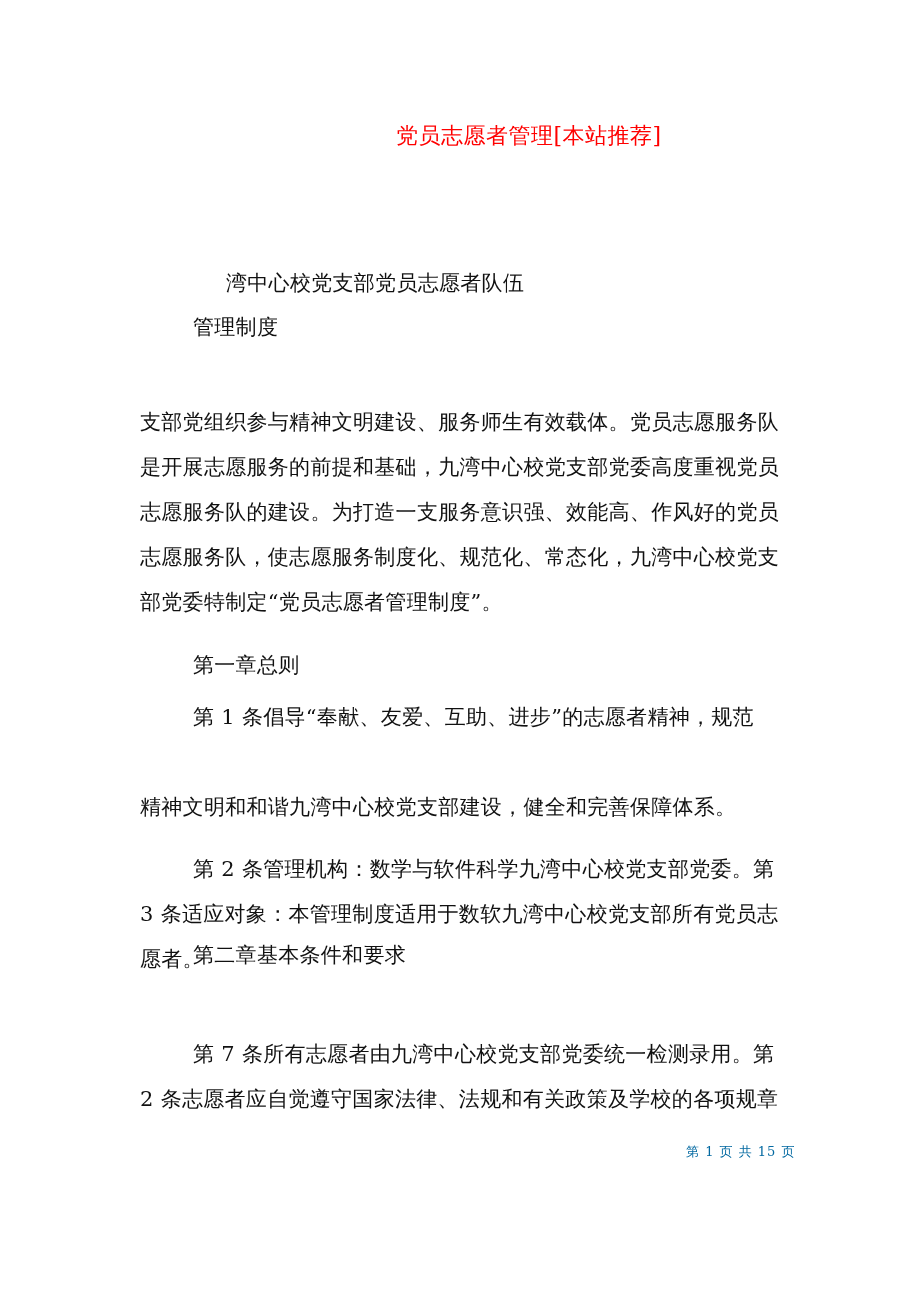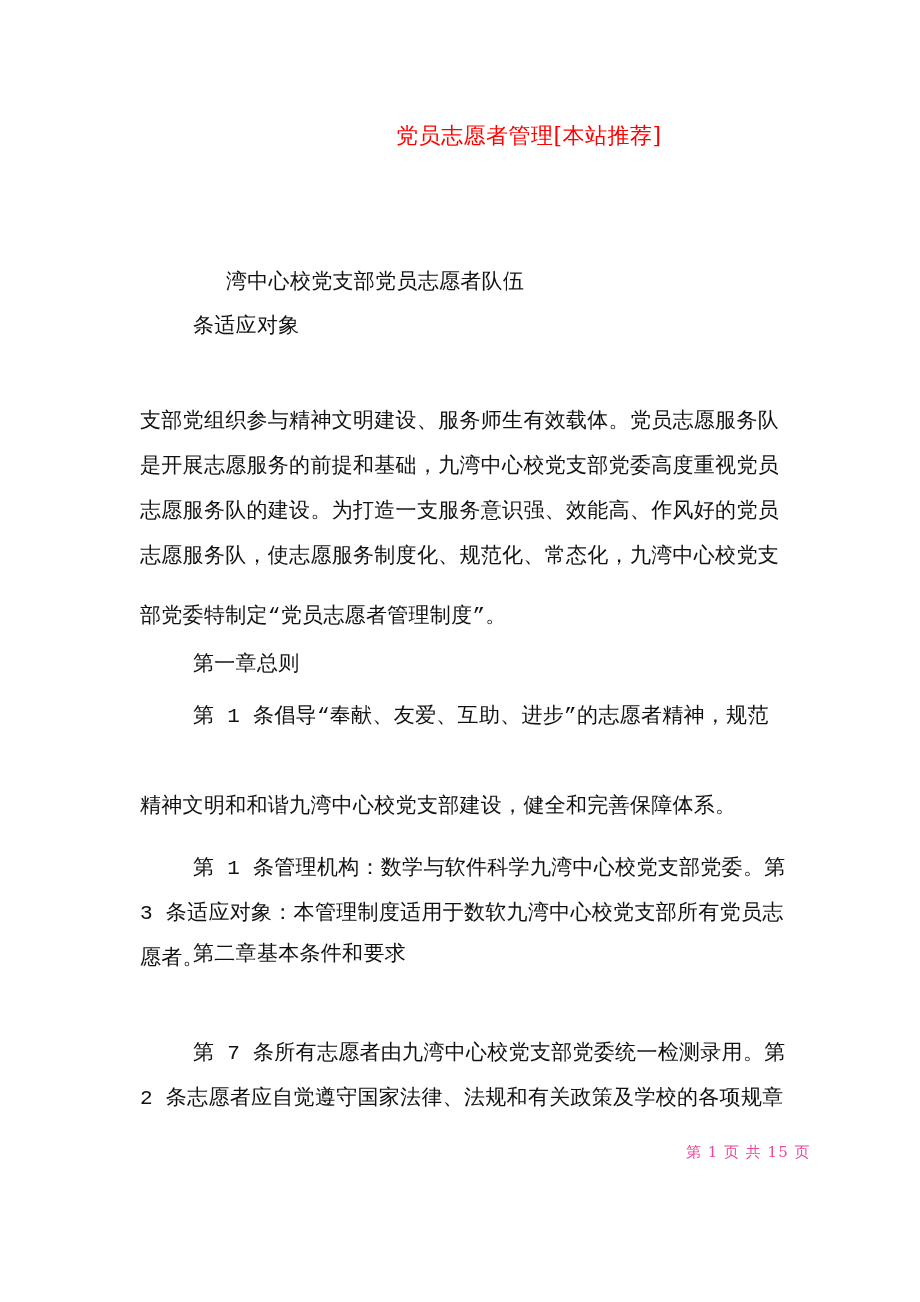--- a/index.html
+++ b/index.html
@@ -30,56 +30,55 @@
       white-space: nowrap;
       letter-spacing: 0.5px;
     }
     .line {
       position: absolute;
       left: 140px;
       font-size: 21px;
       line-height: 30px;
       white-space: nowrap;
       letter-spacing: 0.3px;
-      font-family: Liberation Mono, monospace;
     }
     .indent { left: 193px; }
     .subtitle { left: 226px; }
     .footer {
       position: absolute;
       left: 686px;
       top: 1143px;
-      font-size: 15px;
+      font-size: 13px;
       line-height: 18px;
       white-space: pre;
       letter-spacing: 1px;
-      color: #ec4899;
+      color: #0369a1;
     }
   </style>
 </head>
 <body>
 
 <div class="page">
   <div class="title">党员志愿者管理[本站推荐]</div>
 
   <div class="line subtitle" style="top:268px">湾中心校党支部党员志愿者队伍</div>
-  <div class="line indent" style="top:312px">条适应对象</div>
+  <div class="line indent" style="top:312px">管理制度</div>
 
   <div class="line" style="top:407px">支部党组织参与精神文明建设、服务师生有效载体。党员志愿服务队</div>
   <div class="line" style="top:452px">是开展志愿服务的前提和基础，九湾中心校党支部党委高度重视党员</div>
   <div class="line" style="top:497px">志愿服务队的建设。为打造一支服务意识强、效能高、作风好的党员</div>
   <div class="line" style="top:542px">志愿服务队，使志愿服务制度化、规范化、常态化，九湾中心校党支</div>
-  <div class="line" style="top:602px">部党委特制定“党员志愿者管理制度”。</div>
+  <div class="line" style="top:587px">部党委特制定“党员志愿者管理制度”。</div>
 
   <div class="line indent" style="top:650px">第一章总则</div>
 
   <div class="line indent" style="top:702px">第 1 条倡导“奉献、友爱、互助、进步”的志愿者精神，规范</div>
   <div class="line" style="top:792px">精神文明和和谐九湾中心校党支部建设，健全和完善保障体系。</div>
 
-  <div class="line indent" style="top:854px">第 1 条管理机构：数学与软件科学九湾中心校党支部党委。第</div>
+  <div class="line indent" style="top:854px">第 2 条管理机构：数学与软件科学九湾中心校党支部党委。第</div>
   <div class="line" style="top:899px">3 条适应对象：本管理制度适用于数软九湾中心校党支部所有党员志</div>
   <div class="line" style="top:944px">愿者。</div>
 
   <div class="line indent" style="top:940px">第二章基本条件和要求</div>
 
   <div class="line indent" style="top:1039px">第 7 条所有志愿者由九湾中心校党支部党委统一检测录用。第</div>
   <div class="line" style="top:1084px">2 条志愿者应自觉遵守国家法律、法规和有关政策及学校的各项规章</div>
 
   <div class="footer">第 1 页 共 15 页</div>
 </div>

